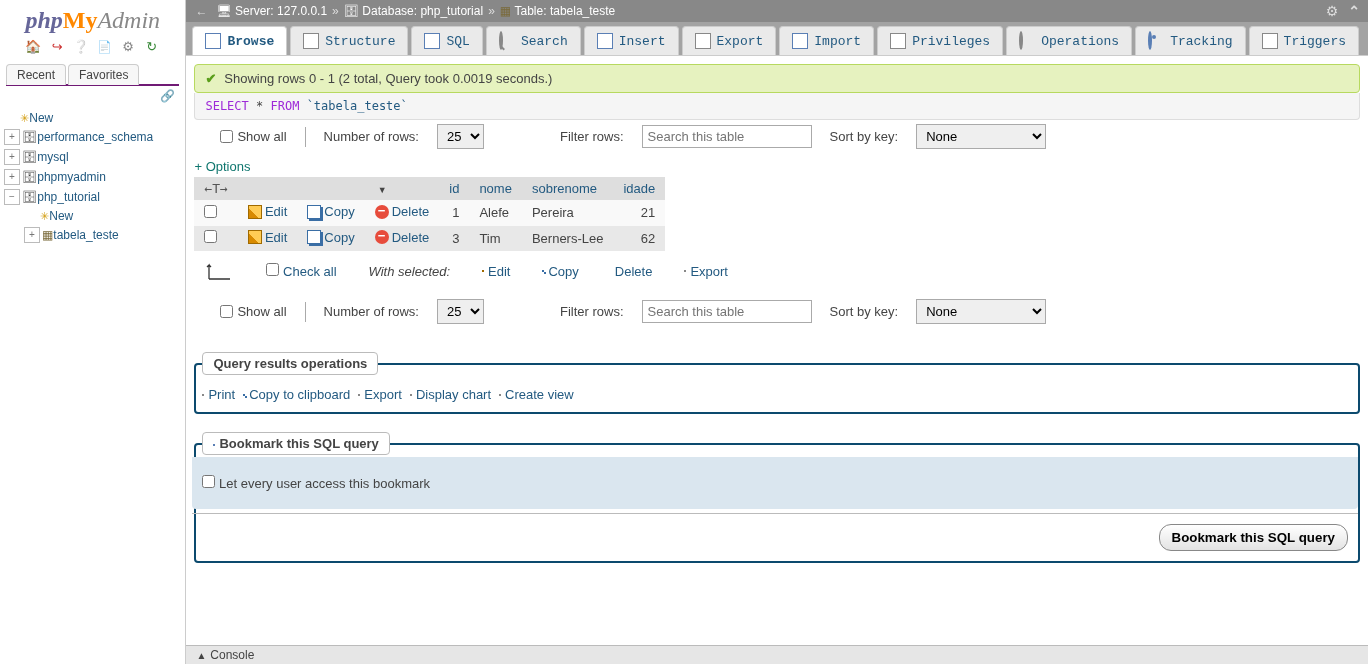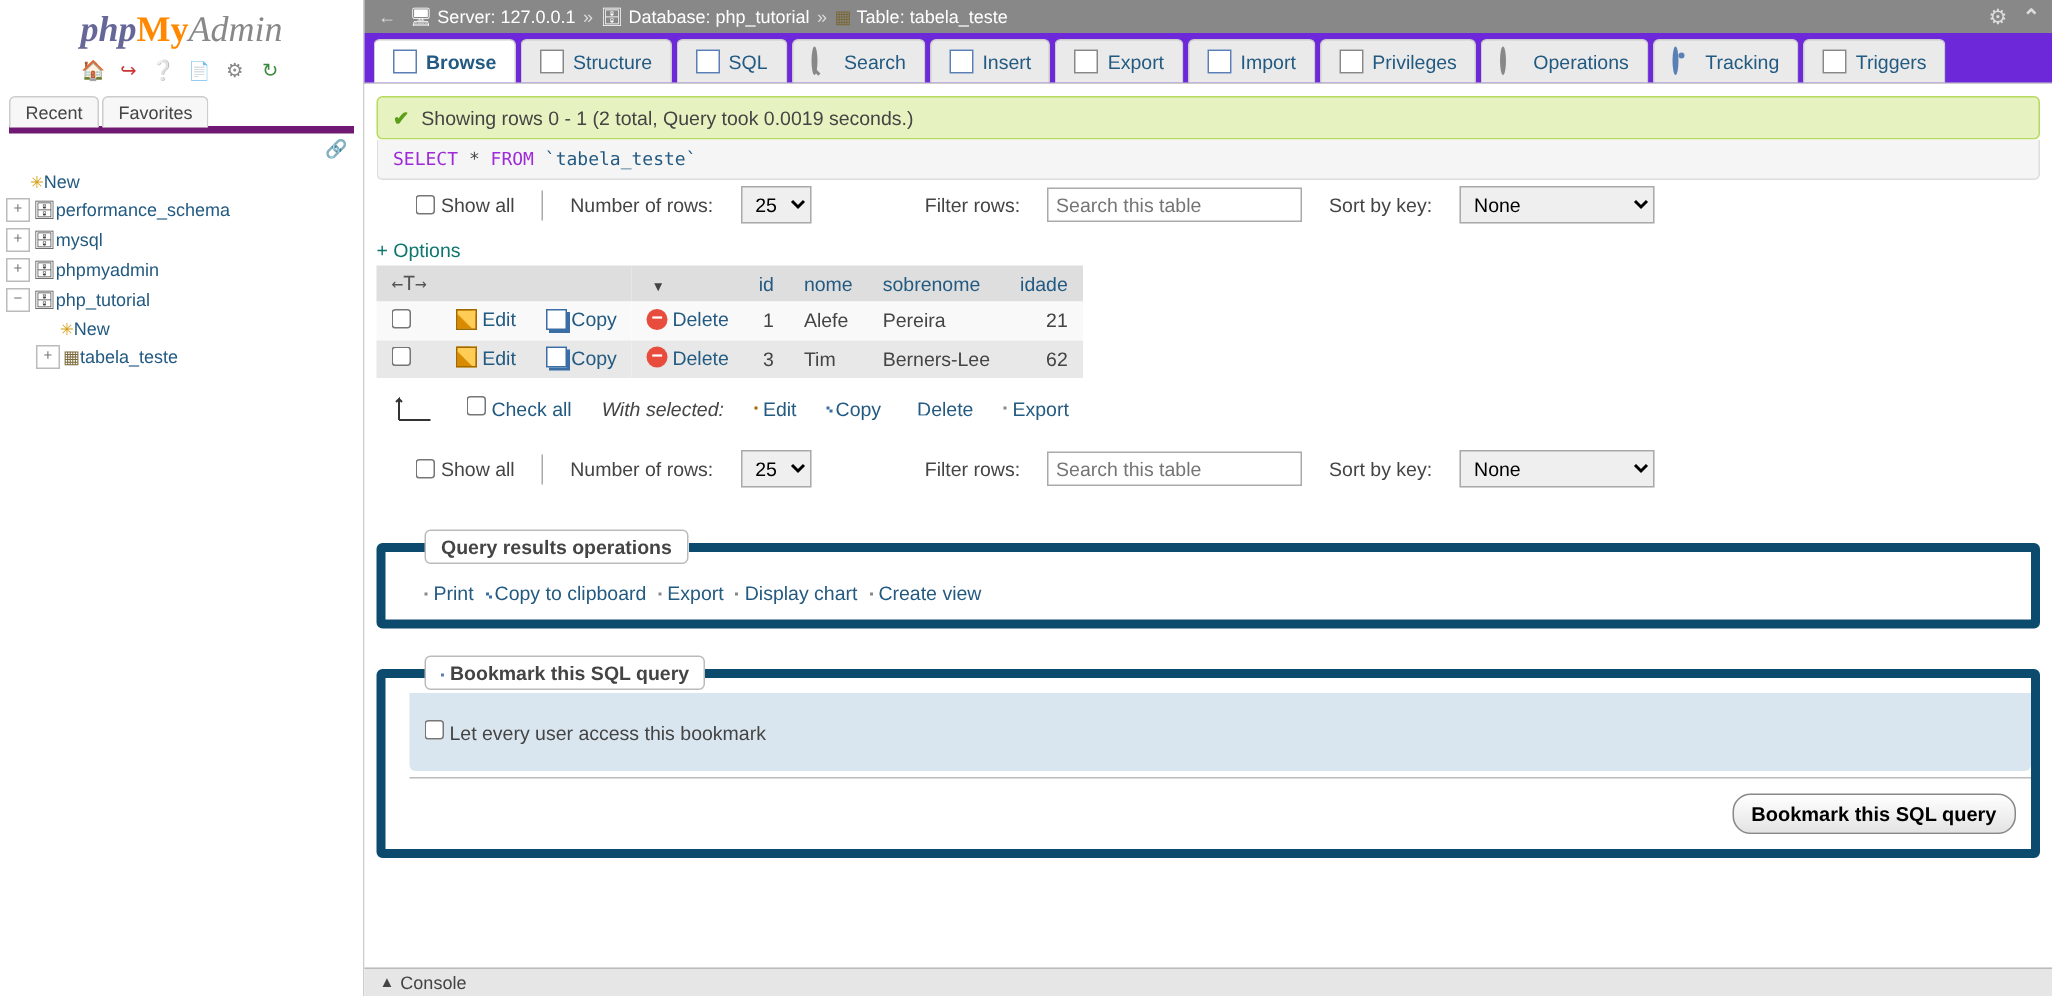--- a/index.html
+++ b/index.html
@@ -11,41 +11,41 @@
 .sidebar { width: 243px; background: #fff; border-right: 1px solid #ccc; padding: 3px 0 0 0; display:flex; flex-direction:column; }
 .main { flex: 1; display: flex; flex-direction: column; position: relative; }
 
 
 .logo { text-align: center; padding: 4px 0 0 0; }
 .logo .php { color: #666699; font-style: italic; font-weight: bold; font-size: 24px; font-family: Georgia, serif; }
 .logo .my { color: #ff8800; font-weight: bold; font-size: 24px; font-family: Georgia, serif; }
 .logo .admin { color: #888; font-style: italic; font-size: 24px; font-family: Georgia, serif; }
 .sidebar-icons { text-align: center; padding: 4px 0; }
 .sidebar-icons span { display:inline-block; width:16px; height:16px; margin:0 2px; vertical-align: middle; }
-.tree-tabs { display:flex; border-bottom:5px solid #701a75; margin: 4px 6px 0 6px; }
+.tree-tabs { display:flex; border-bottom:2px solid #701a75; margin: 4px 6px 0 6px; }
 .tree-tabs .tab { padding: 3px 10px; border:1px solid #ccc; border-bottom:none; border-radius: 4px 4px 0 0; background:#f7f7f7; margin-right:2px; cursor:pointer; font-size:12px; position:relative; top:1px;}
 .tree-link-icon { text-align:right; padding: 2px 10px 0 0; }
 .tree { padding: 6px 4px 4px 4px; font-size:12px; }
 .tree ul { list-style:none; }
 .tree li { padding: 2px 0 2px 0; white-space: nowrap; }
 .tree .node { display:flex; align-items:center; }
 .tree .expander { width:16px; height:16px; display:inline-flex; align-items:center; justify-content:center; font-size:10px; color:#777; border:1px solid #bbb; margin-right:2px; cursor:pointer; }
 .tree .spacer16 { display:inline-block; width:16px; }
 .tree .label { color:#235a81; cursor:pointer; }
 
 
 .topbar { background: #888; color: #fff; height: 22px; display:flex; align-items:center; padding: 0 8px; font-size:12px; }
 .topbar .arrow-left { width:14px; display:inline-block; text-align:center; color:#ddd; margin-right:8px;}
 .topbar .crumb { display:flex; align-items:center; }
 .topbar .crumb .sep { margin: 0 5px; color:#ddd; }
 .topbar .crumb a { color:#fff; }
 .topbar .icons-right { margin-left:auto; display:flex; gap:10px; }
 
 
-.navtabs { background:#6d28d9; border-bottom:1px solid #ccc; display:flex; padding:4px 6px 0 6px; flex-wrap:nowrap; }
+.navtabs { background:#a3a3a3; border-bottom:1px solid #ccc; display:flex; padding:4px 6px 0 6px; flex-wrap:nowrap;font-family:Liberation Mono, monospace; }
 .navtabs .ntab { display:flex; align-items:center; padding:6px 12px; border:1px solid #ccc; border-bottom:none; background:#eaeaea; margin-right:3px; border-radius:4px 4px 0 0; cursor:pointer; font-size:13px; color:#235a81; gap:6px; }
 .navtabs .ntab.active { background:#fff; font-weight:bold; }
 .navtabs .ntab .ic { width:16px; height:16px; display:inline-block; }
 
 
 .content { padding: 8px; overflow-y:auto; flex:1; background:#fff; }
 .success { background:#e6f2bf; border:1px solid #b7d95f; padding:6px 10px; border-radius:4px; font-size:13px; display:flex; align-items:center; gap:8px; }
 .success .check { color:#5a9e1a; font-weight:bold; }
 .sqlbox { background:#f5f5f5; border:1px solid #ddd; border-top:none; border-radius:0 0 4px 4px; padding:6px 10px; font-family: monospace; font-size:12px; }
 .sqlbox .kw { color:#9e2ad8; }
@@ -66,27 +66,27 @@
 table.data th { background:#dedede; padding:4px 10px; text-align:left; font-weight:normal; }
 table.data th a { color:#235a81; }
 table.data th.sorted { font-weight:bold; }
 table.data td { padding:4px 10px; }
 table.data tr.odd { background:#f9f9f9; }
 table.data tr.even { background:#e8e8e8; }
 .row-action { display:inline-flex; align-items:center; gap:3px; cursor:pointer; }
 .row-action .ric { width:14px;height:14px;display:inline-block; }
 .num { text-align:right; }
 
-.checkall-row { display:flex; align-items:center; gap:20px; padding:10px 10px 14px 10px; }
+.checkall-row { display:flex; align-items:center; gap:32px; padding:10px 10px 14px 10px; }
 .checkall-row .arrow-up { width:30px; height:20px; }
 .checkall-row em { font-style:italic; }
 .checkall-row .act { display:inline-flex; align-items:center; gap:4px; cursor:pointer; }
 
 
-fieldset { border:6px solid #0c4a6e; border-radius:4px; margin:18px 0 10px 0; padding:12px 10px 10px 26px; position:relative; }
+fieldset { border:2px solid #0c4a6e; border-radius:4px; margin:18px 0 10px 0; padding:12px 10px 10px 6px; position:relative; }
 fieldset legend { background:#fff; border:1px solid #bbb; border-radius:4px; padding:3px 10px; font-weight:bold; font-size:13px; }
 fieldset .fs-row { display:flex; align-items:center; gap:8px; flex-wrap:wrap; }
 fieldset .fs-row .act { display:inline-flex; align-items:center; gap:4px; cursor:pointer; color:#235a81; }
 
 .bookmark-body { background:#dae6ef; padding:18px 10px; border-radius:0 0 4px 4px; margin:-10px -10px 8px -10px; display:flex; align-items:center; gap:30px;}
 .bookmark-body input[type=text]{ padding:4px; border:1px solid #999; width:170px; font-size:13px; }
 .bookmark-btn-row { text-align:right; margin:-4px -10px -10px -10px; padding:10px; border-top:1px solid #bbb; }
 .bookmark-btn-row button { padding:5px 12px; border:1px solid #888; border-radius:12px; background:linear-gradient(#fff,#e3e3e3); font-weight:bold; cursor:pointer; }
 
 

